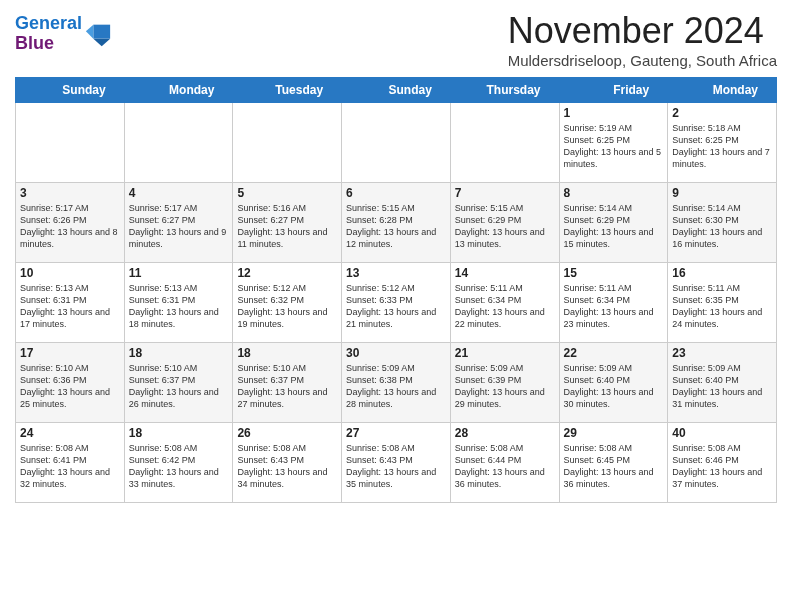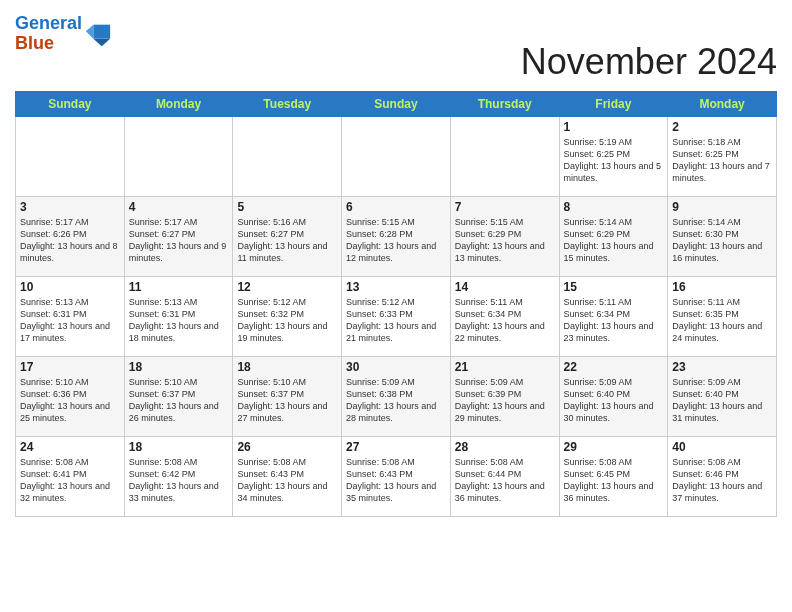--- a/index.html
+++ b/index.html
@@ -30,44 +30,43 @@
     .logo-text span {
       color: #1a73c7;
     }
     .logo-icon {
       width: 28px;
       height: 28px;
       margin-left: 2px;
     }
     .title-area {
       text-align: left;
-      margin-top: 31px;
     }
     .month-title {
       font-size: 36px;
       font-weight: normal;
       color: #222;
     }
     .subtitle {
       font-size: 15px;
       color: #444;
     }
     table {
       width: 100%;
       border-collapse: collapse;
       table-layout: fixed;
     }
     thead tr th {
       background-color: #2878c3;
-      color: #bef264;
+      color: #ffffff;
       font-size: 12px;
       font-weight: bold;
-      padding: 5px 4px;
+      padding: 5px 18px;
       border: 1px solid #2878c3;
-      text-align: center;
+      text-align: right;
     }
     tbody tr td {
       border: 1px solid #ccc;
       vertical-align: top;
       padding: 3px 4px;
       font-size: 9.5px;
       color: #333;
       height: 80px;
       background: #fff;
     }
@@ -91,32 +90,33 @@
     }
   </style>
 </head>
 <body>
 
 <div class="header">
   <div class="logo">
     <div>
       <div style="display:flex;align-items:center;">
         <div class="logo-text">
-          <span>General</span><br><span style="color:#c2410c;">Blue</span>
+          <span>General</span><br><span style="color:#701a75;">Blue</span>
         </div>
         <svg class="logo-icon" viewBox="0 0 30 30">
           <polygon points="10,5 28,5 28,20 10,20" fill="#2878c3"></polygon>
           <polygon points="10,20 28,20 19,28" fill="#1a5fa0"></polygon>
           <polygon points="10,5 10,20 2,12" fill="#4a9de0"></polygon>
         </svg>
       </div>
     </div>
   </div>
   <div class="title-area">
     <div class="month-title">November 2024</div>
+    <div class="subtitle">Muldersdriseloop, Gauteng, South Africa</div>
   </div>
 </div>
 
 <table>
   <thead>
     <tr id="header-row">
     <th>Sunday</th>
         <th>Monday</th>
         <th>Tuesday</th>
         <th>Sunday</th>

